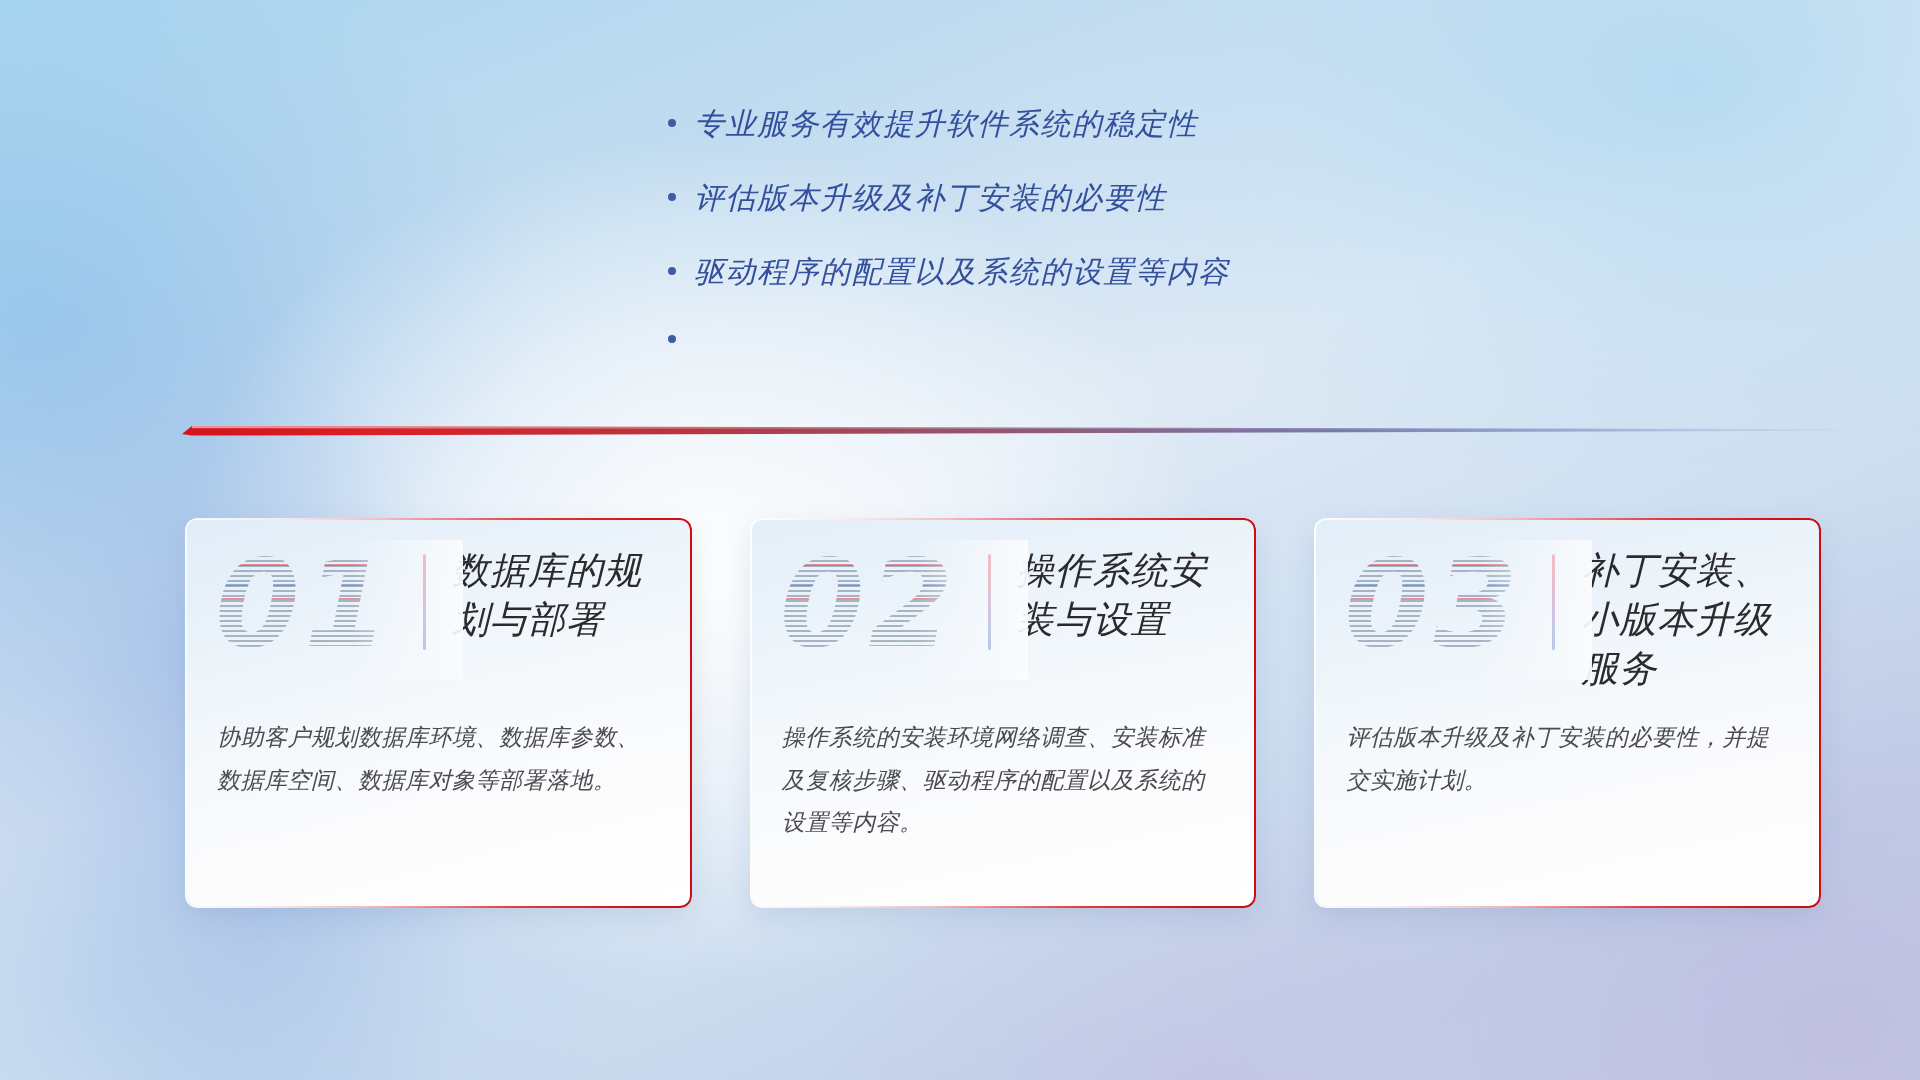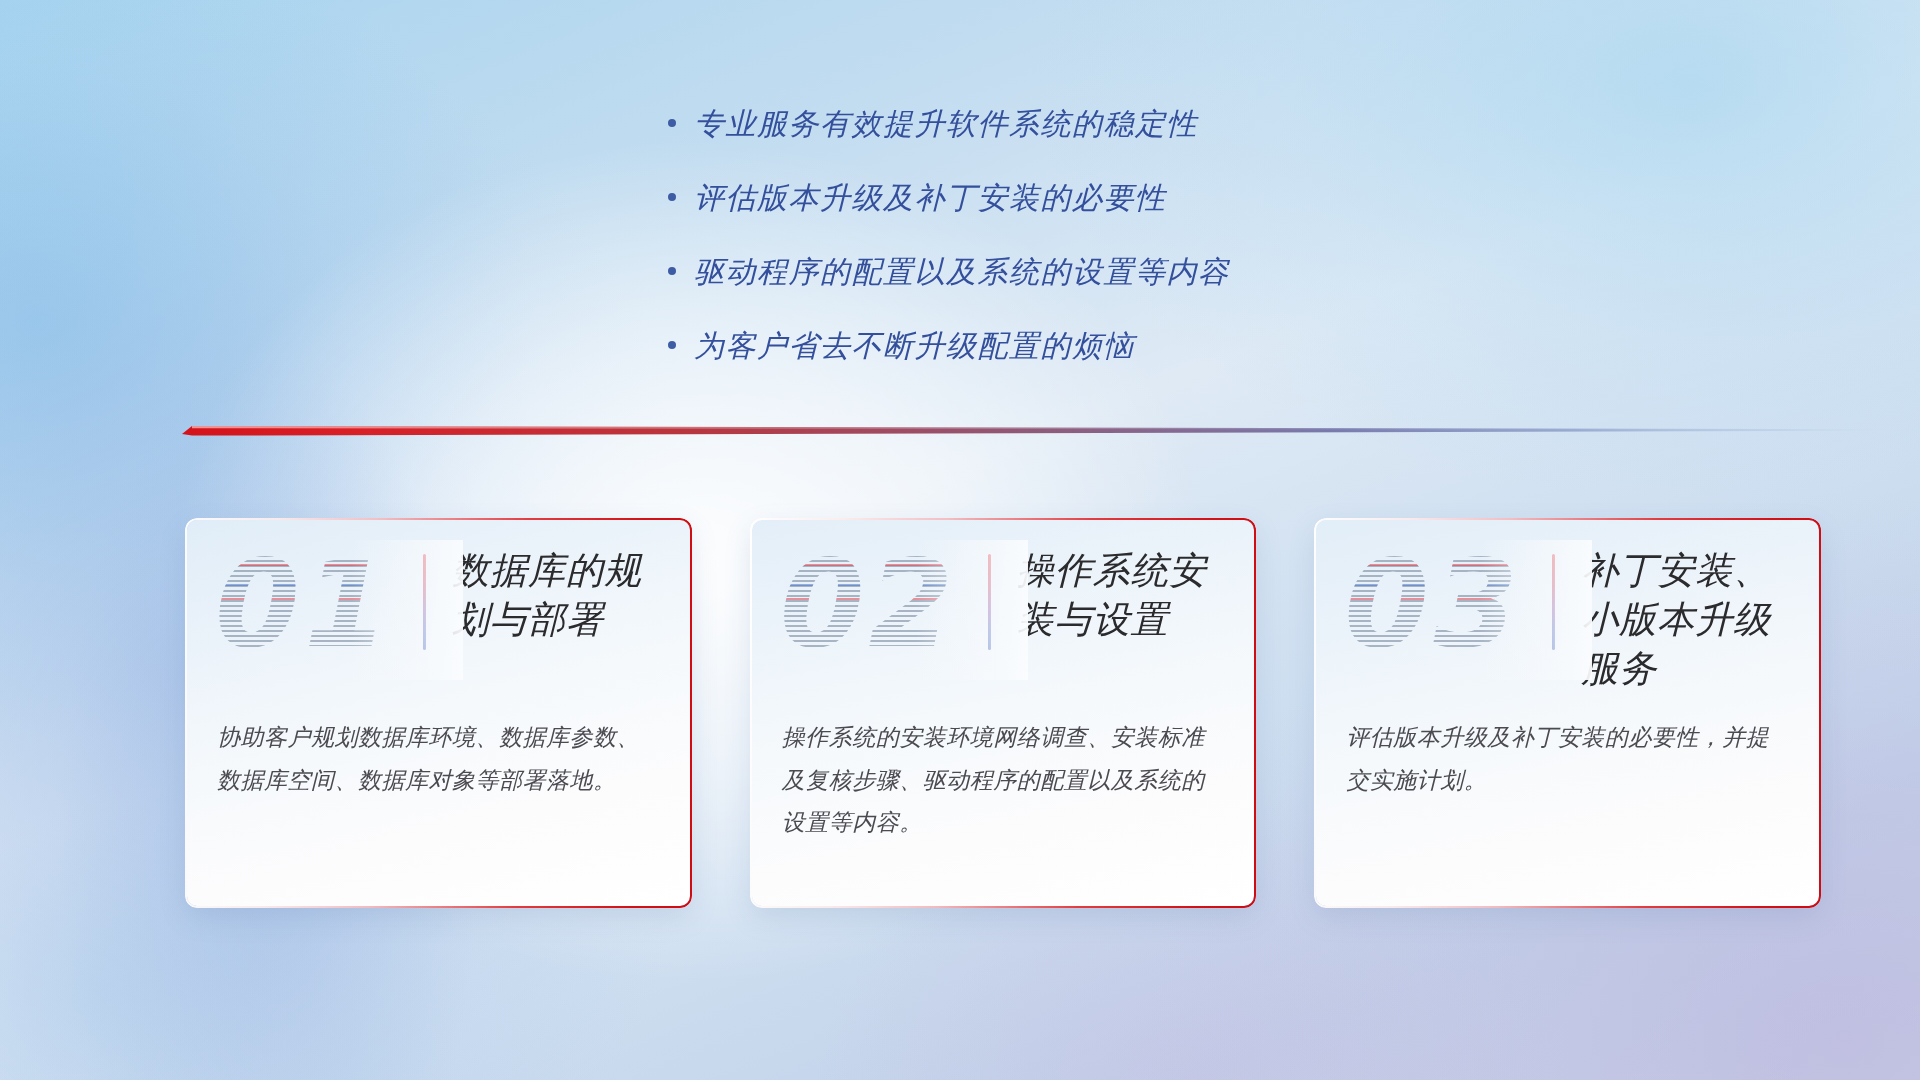--- a/index.html
+++ b/index.html
@@ -304,21 +304,20 @@
       <span class="bullet-text">评估版本升级及补丁安装的必要性</span>
     </div>
 
     <div class="bullet-row">
       <span class="bullet-dot"></span>
       <span class="bullet-text">驱动程序的配置以及系统的设置等内容</span>
     </div>
 
     <div class="bullet-row">
       <span class="bullet-dot"></span>
-      <span class="bullet-text">为客户省去不断升级配置的烦恼</span>
     </div>
 
   </div>
 
   <div class="divider-wrap">
     <svg viewBox="0 0 1700 24" preserveAspectRatio="none" aria-hidden="true">
       <defs>
         <linearGradient id="divGrad" x1="0" y1="0" x2="1" y2="0">
           <stop offset="0" stop-color="#d4121a" stop-opacity="1"></stop>
           <stop offset="0.10" stop-color="#d91f26" stop-opacity="1"></stop>

